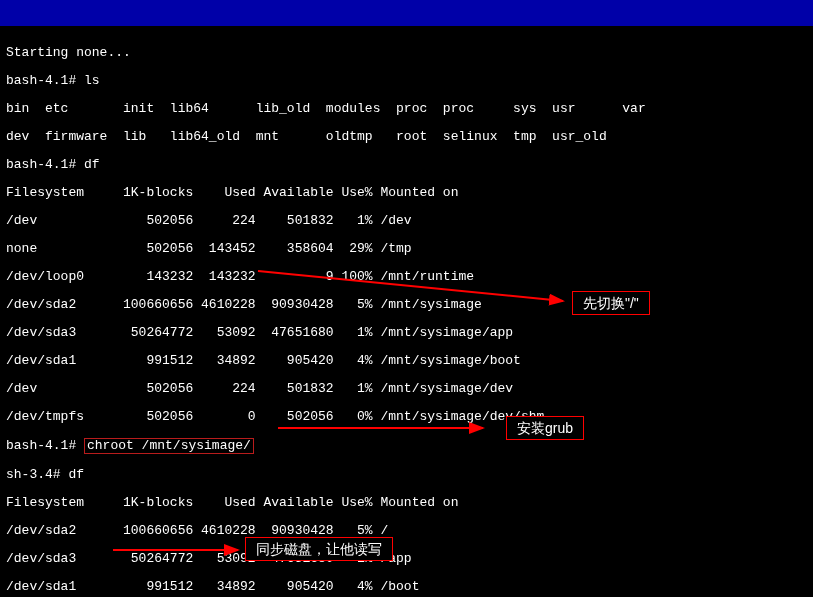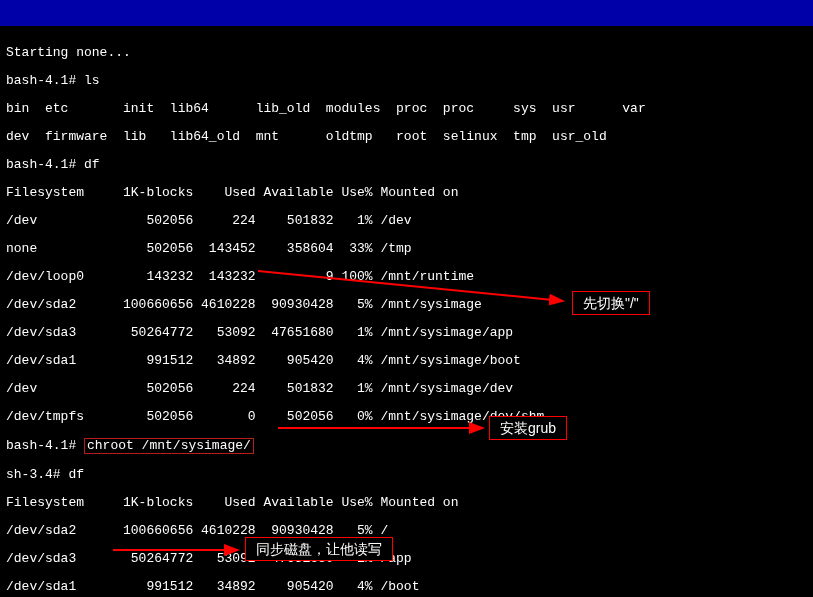--- a/index.html
+++ b/index.html
@@ -51,21 +51,21 @@
 <div class="titlebar"></div>
 
 <div class="term">
 <div class="line">Starting none...</div>
 <div class="line"><span>bash-4.1# </span><span>ls</span></div>
 <div class="line">bin  etc       init  lib64      lib_old  modules  proc  proc     sys  usr      var</div>
 <div class="line">dev  firmware  lib   lib64_old  mnt      oldtmp   root  selinux  tmp  usr_old</div>
 <div class="line"><span>bash-4.1# </span><span>df</span></div>
 <div class="line">Filesystem     1K-blocks    Used Available Use% Mounted on</div>
 <div class="line">/dev              502056     224    501832   1% /dev</div>
-<div class="line">none              502056  143452    358604  33% /tmp</div>
+<div class="line">none              502056  143452    358604  29% /tmp</div>
 <div class="line">/dev/loop0        143232  143232         9 100% /mnt/runtime</div>
 <div class="line">/dev/sda2      100660656 4610228  90930428   5% /mnt/sysimage</div>
 <div class="line">/dev/sda3       50264772   53092  47651680   1% /mnt/sysimage/app</div>
 <div class="line">/dev/sda1         991512   34892    905420   4% /mnt/sysimage/boot</div>
 <div class="line">/dev              502056     224    501832   1% /mnt/sysimage/dev</div>
 <div class="line">/dev/tmpfs        502056       0    502056   0% /mnt/sysimage/dev/shm</div>
 <div class="line"><span>bash-4.1# </span><span class="box">chroot /mnt/sysimage/</span></div>
 <div class="line"><span>sh-3.4# </span><span>df</span></div>
 <div class="line">Filesystem     1K-blocks    Used Available Use% Mounted on</div>
 <div class="line">/dev/sda2      100660656 4610228  90930428   5% /</div>
@@ -82,21 +82,21 @@
 
 
 
 
 
 
 
 
 
 <div class="callout" style="left:572px; top:265px;">先切换"/"</div>
-<div class="callout" style="left:489px; top:390px;">安装grub</div>
+<div class="callout" style="left:506px; top:390px;">安装grub</div>
 <div class="callout" style="left:245px; top:511px;">同步磁盘，让他读写</div>
 
 
 <svg class="arrow" style="left:258px; top:240px; width:310px; height:40px;">
   <defs>
         <marker id="ah1" markerWidth="8" markerHeight="8" refX="7" refY="3" orient="auto">
           <path d="M0,0 L8,3 L0,6 Z" fill="#f00"></path>
         </marker>
       </defs>
   <line x1="0" y1="5" x2="305" y2="35" stroke="#f00" stroke-width="2" marker-end="url(#ah1)"></line>

